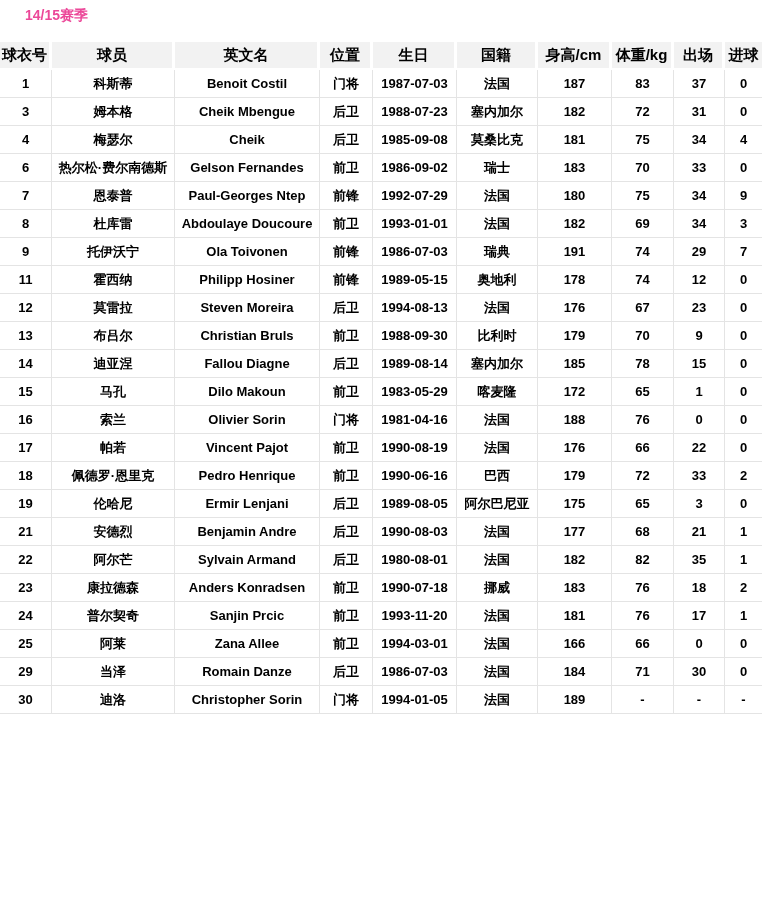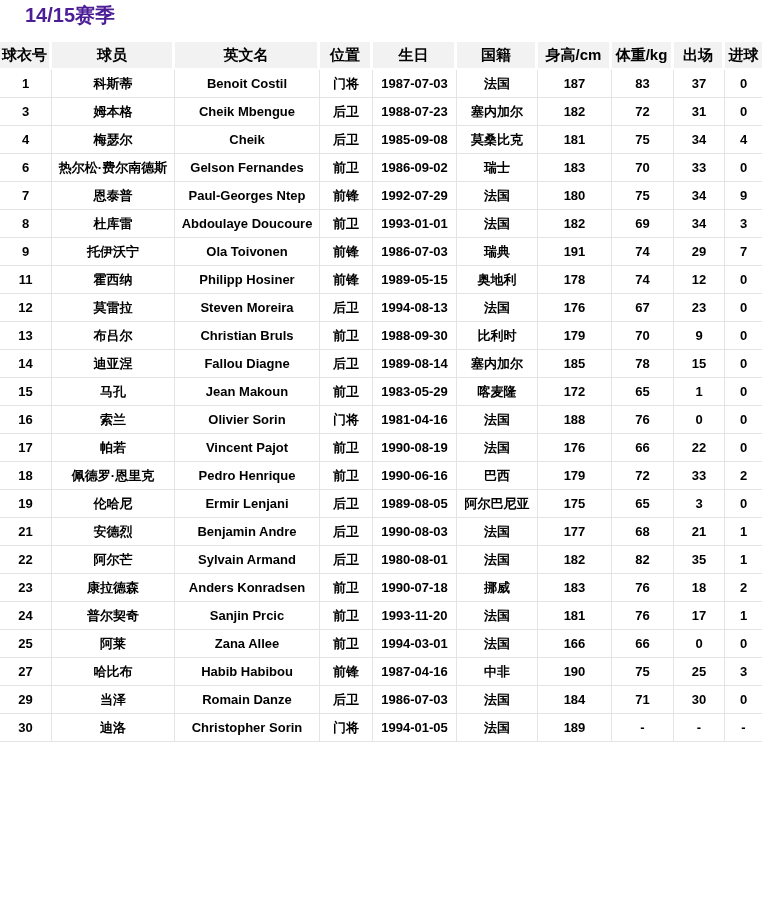--- a/index.html
+++ b/index.html
@@ -11,26 +11,26 @@
     font-family: "Liberation Sans", "DejaVu Sans", sans-serif;
     color: #000000;
   }
   .page {
     width: 762px;
     height: 911px;
     background: #ffffff;
     overflow: hidden;
   }
   .season-title {
-    font-size: 20px;
+    font-size: 14px;
     font-weight: bold;
     line-height: 18px;
     padding: 6px 0 0 25px;
     height: 42px;
-    color: #4c1d95;
+    color: #ec4899;
   }
   table.roster {
     width: 762px;
     border-collapse: separate;
     border-spacing: 0;
     table-layout: fixed;
     font-size: 13px;
     font-weight: bold;
     text-align: center;
   }
@@ -219,21 +219,21 @@
           <td>1989-08-14</td>
           <td>塞内加尔</td>
           <td>185</td>
           <td>78</td>
           <td>15</td>
           <td>0</td>
         </tr>
         <tr>
           <td>15</td>
           <td>马孔</td>
-          <td>Jean Makoun</td>
+          <td>Dilo Makoun</td>
           <td>前卫</td>
           <td>1983-05-29</td>
           <td>喀麦隆</td>
           <td>172</td>
           <td>65</td>
           <td>1</td>
           <td>0</td>
         </tr>
         <tr>
           <td>16</td>
@@ -337,32 +337,20 @@
           <td>Zana Allee</td>
           <td>前卫</td>
           <td>1994-03-01</td>
           <td>法国</td>
           <td>166</td>
           <td>66</td>
           <td>0</td>
           <td>0</td>
         </tr>
         <tr>
-          <td>27</td>
-          <td>哈比布</td>
-          <td>Habib Habibou</td>
-          <td>前锋</td>
-          <td>1987-04-16</td>
-          <td>中非</td>
-          <td>190</td>
-          <td>75</td>
-          <td>25</td>
-          <td>3</td>
-        </tr>
-        <tr>
           <td>29</td>
           <td>当泽</td>
           <td>Romain Danze</td>
           <td>后卫</td>
           <td>1986-07-03</td>
           <td>法国</td>
           <td>184</td>
           <td>71</td>
           <td>30</td>
           <td>0</td>

